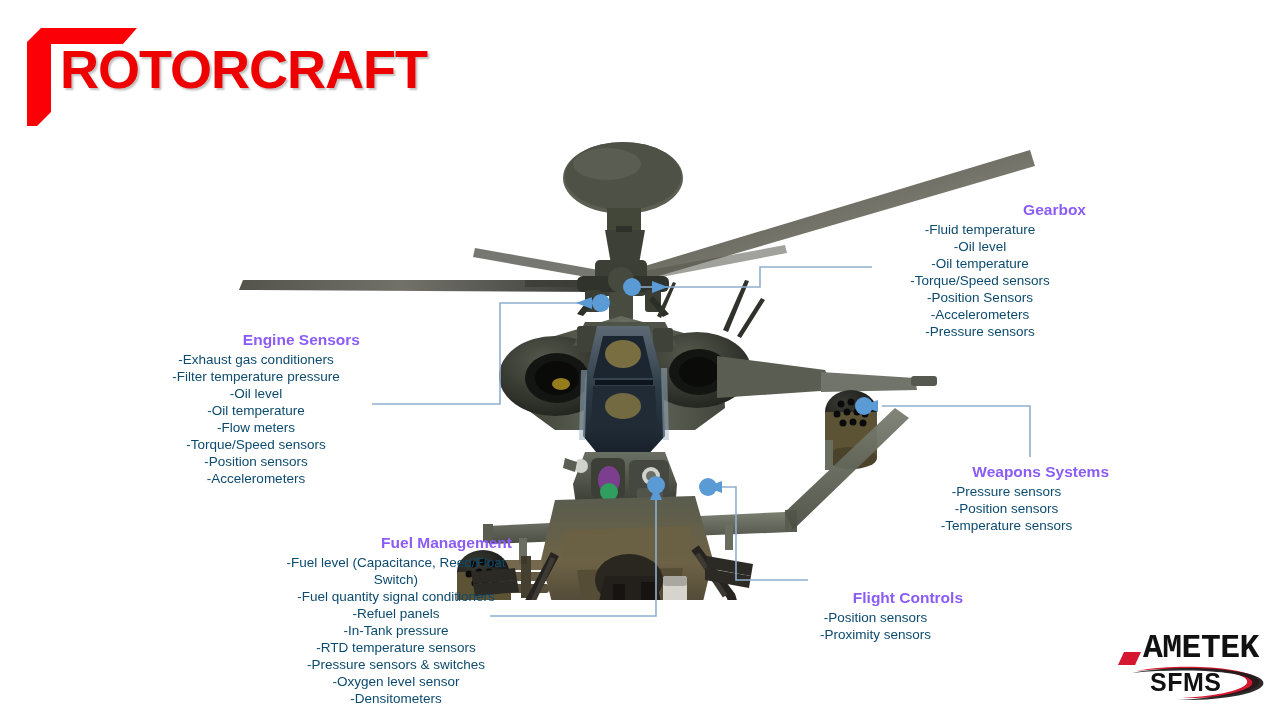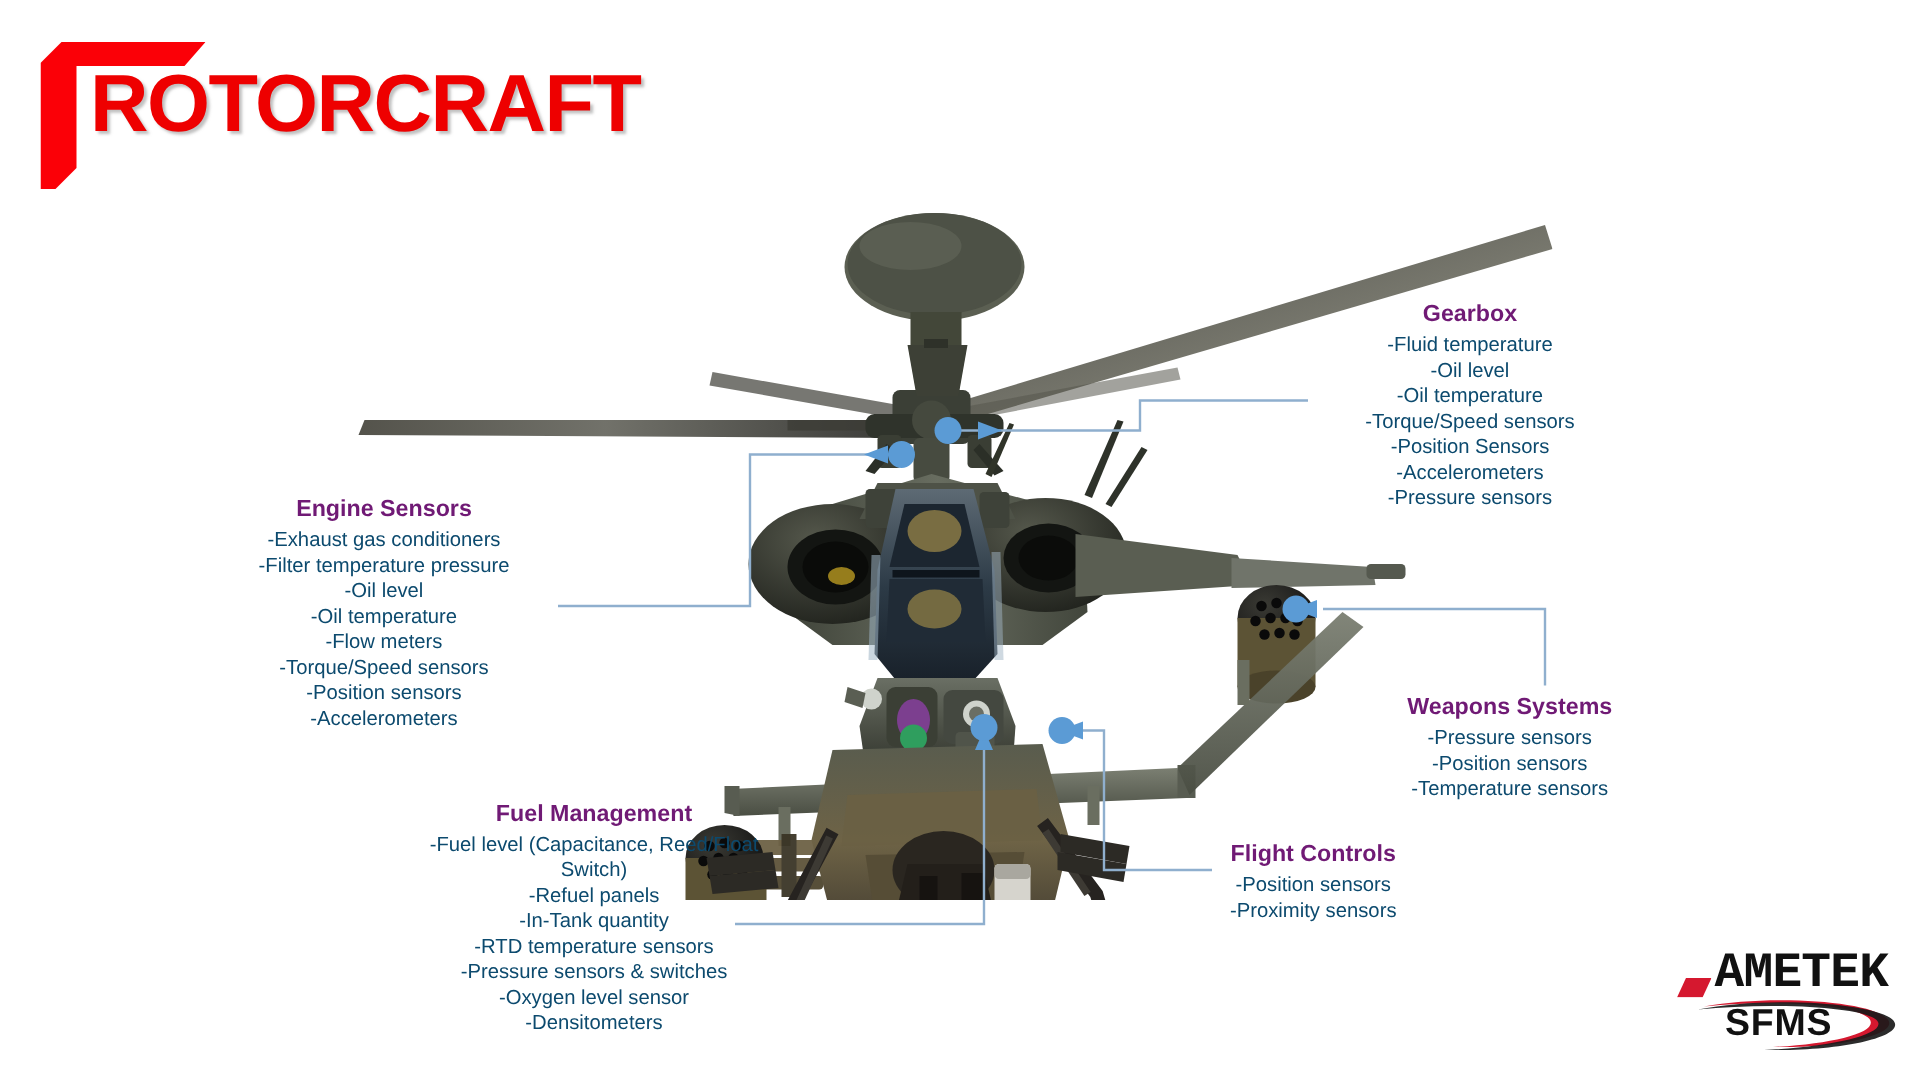--- a/index.html
+++ b/index.html
@@ -19,33 +19,33 @@
     position:absolute;left:60px;top:42px;
     font-size:54px;font-weight:bold;color:#EE0000;
     letter-spacing:-1px;line-height:1;
     text-shadow:2px 2px 2px rgba(140,140,140,.55);
     white-space:nowrap;
   }
 
   
   .callout{position:absolute;text-align:center;}
   .callout .hdr{
-    color:#701a75;font-weight:bold;font-size:15.5px;
-    line-height:1.28;margin-bottom:1px;white-space:nowrap;
+    color:#8b5cf6;font-weight:bold;font-size:15.5px;
+    line-height:1.28;margin-bottom:1px;white-space:nowrap;text-align:right;
   }
   .callout .line{
     color:#0c4a6e;font-size:13.5px;line-height:1.265;
   }
 
   #callout-gearbox{left:874px;top:200px;width:212px;}
   #callout-engine{left:152px;top:330px;width:208px;}
   #callout-fuel{left:257px;top:533px;width:232px;margin-left:23px;}
   #callout-weapons{left:904px;top:462px;width:205px;}
   #callout-flight{left:788px;top:560px;width:175px;}
-  #callout-flight .hdr{font-size:15.5px;}
+  #callout-flight .hdr{font-size:15.5px;margin-top:28px;}
 
   
   #connectors{position:absolute;left:0;top:0;width:1280px;height:720px;pointer-events:none;}
 
   
   #heli{position:absolute;left:225px;top:140px;width:810px;height:460px;}
 
   
   #logo{position:absolute;left:1118px;top:632px;width:155px;height:72px;}
   .lg-ametek{
@@ -357,22 +357,23 @@
     <div class="line">-Oil temperature</div>
     <div class="line">-Flow meters</div>
     <div class="line">-Torque/Speed  sensors</div>
     <div class="line">-Position sensors</div>
     <div class="line">-Accelerometers</div>
   </div>
 
   <div class="callout" id="callout-fuel">
     <div class="hdr">Fuel Management</div>
     <div class="line">-Fuel level (Capacitance, Reed/Float Switch)</div>
+    <div class="line">-Fuel quantity signal conditioners</div>
     <div class="line">-Refuel panels</div>
-    <div class="line">-In-Tank quantity</div>
+    <div class="line">-In-Tank pressure</div>
     <div class="line">-RTD temperature sensors</div>
     <div class="line">-Pressure sensors &amp; switches</div>
     <div class="line">-Oxygen level sensor</div>
     <div class="line">-Densitometers</div>
   </div>
 
   <div class="callout" id="callout-weapons">
     <div class="hdr">Weapons Systems</div>
     <div class="line">-Pressure sensors</div>
     <div class="line">-Position sensors</div>

